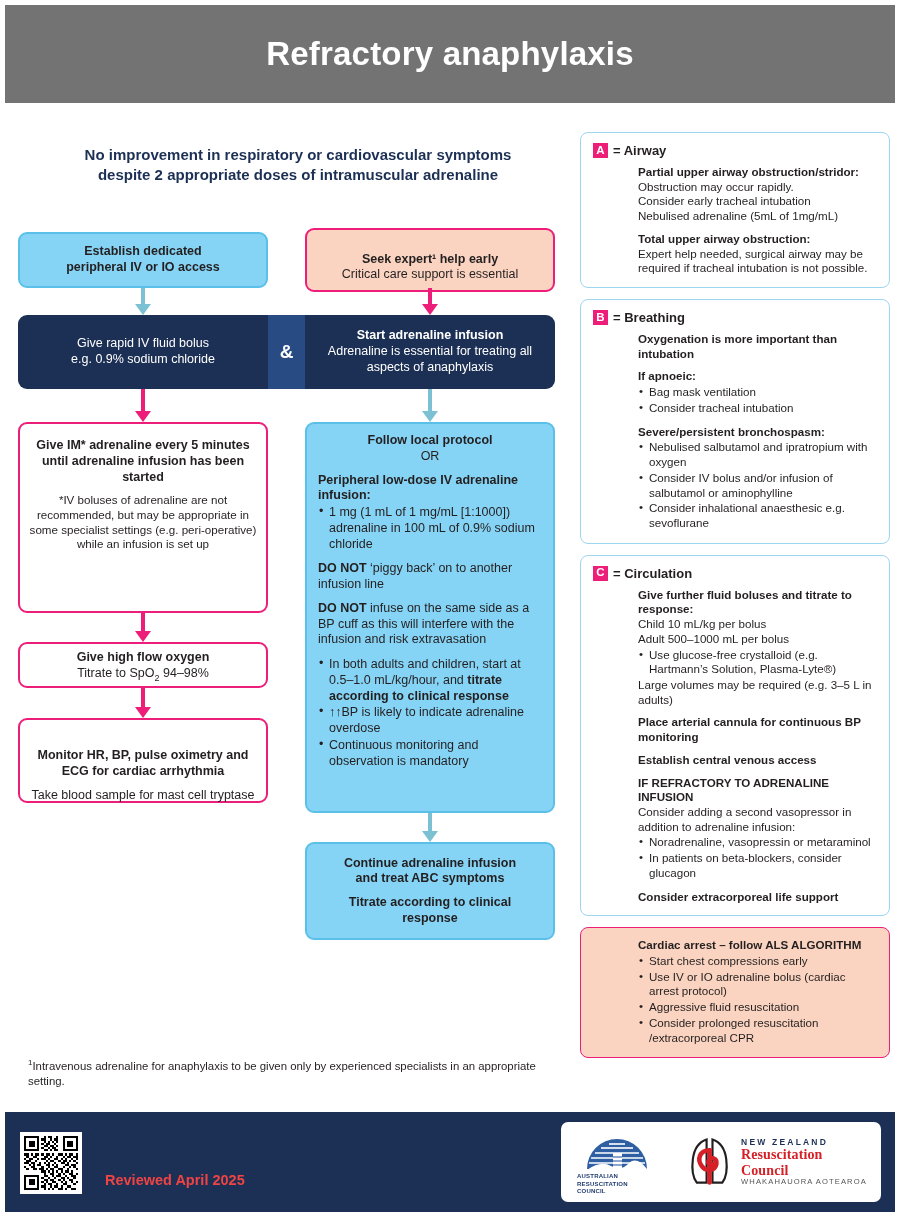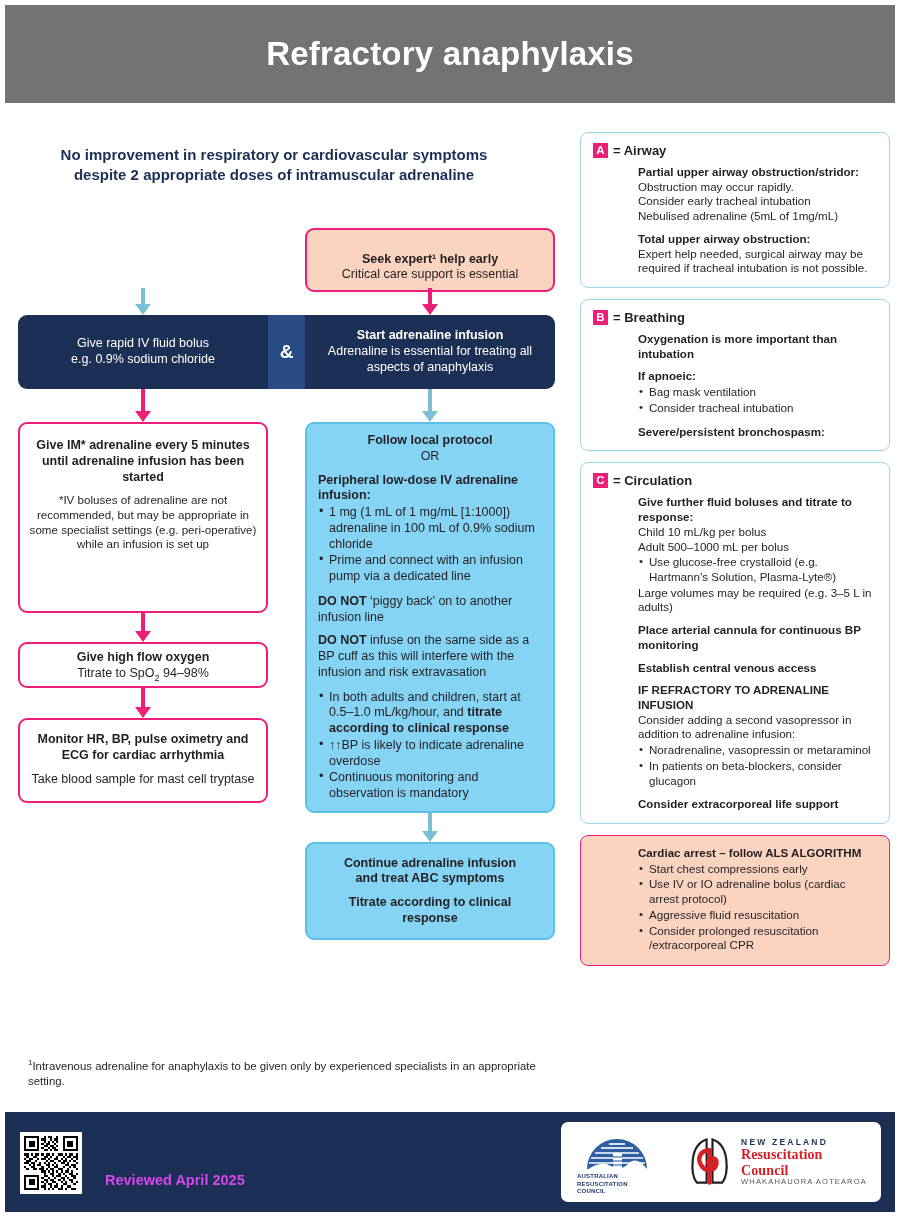--- a/index.html
+++ b/index.html
@@ -19,21 +19,21 @@
     display: flex; align-items: center; justify-content: center;
   }
   .header h1 {
     color: #ffffff; font-size: 33px; font-weight: bold; letter-spacing: .2px;
   }
 
   
   .flow { position: absolute; left: 0; top: 110px; width: 570px; height: 950px; }
 
   .intro {
-    position: absolute; left: 44px; top: 35px; width: 460px;
+    position: absolute; left: 68px; top: 35px; width: 460px;
     text-align: center; color: #1c2f54;
     font-size: 15px; font-weight: bold; line-height: 1.33;
   }
 
   .node { position: absolute; border-radius: 9px; }
   .node .inner { padding: 7px 9px; text-align: center; }
 
   .blue  { background: #86d4f5; border: 2px solid #5bc0e8; }
   .pinkf { background: #fad4c0; border: 2px solid #ec1e79; }
   .pinko { background: #ffffff; border: 2px solid #ec1e79; }
@@ -122,21 +122,21 @@
 
   
   .footer {
     position: absolute; left: 5px; top: 1112px; width: 890px; height: 100px;
     background: #1c2f54;
   }
   .qr { position: absolute; left: 15px; top: 20px; width: 62px; height: 62px; background:#fff; }
   .qr svg { display:block; }
   .reviewed {
     position: absolute; left: 100px; top: 60px;
-    color: #d946ef; font-size: 14.5px; font-weight: bold;
+    color: #ef4444; font-size: 14.5px; font-weight: bold;
   }
   .logos {
     position: absolute; right: 14px; top: 10px; width: 320px; height: 80px;
     background: #ffffff; border-radius: 7px;
     display: flex; align-items: center; padding: 0 10px; gap: 22px;
   }
   .logo-arc { width: 92px; height: 66px; position: relative; }
   .logo-arc .arclbl {
     position:absolute; left:6px; bottom:-1px; font-size:6px; font-weight:bold;
     color:#1f3a6e; line-height:1.28; letter-spacing:.2px;
@@ -156,20 +156,26 @@
 <div class="page">
 
   <div class="header">
     <h1>Refractory anaphylaxis</h1>
   </div>
 
   <div class="flow">
 
     <div class="intro">No improvement in respiratory or cardiovascular symptoms despite 2 appropriate doses of intramuscular adrenaline</div>
 
+    <div class="node blue" id="n-iv">
+      <div class="inner">
+        <div class="t-b fs13">Establish dedicated</div>
+        <div class="t-b fs13">peripheral IV or IO access</div>
+      </div>
+    </div>
 
     <div class="node pinkf" id="n-seek">
       <div class="inner">
         <div class="t-b fs13">Seek expert¹ help early</div>
         <div class="t-n fs13">Critical care support is essential</div>
       </div>
     </div>
 
     <div class="arrow a-teal" id="ar1">
       <div class="stem" style="height:17px"></div>
@@ -224,36 +230,35 @@
         <div class="t-n fs13"><span>Titrate to SpO</span><sub>2</sub><span> 94–98%</span></div>
       </div>
     </div>
 
     <div class="arrow a-pink" id="ar6">
       <div class="stem" style="height:20px"></div>
         <div class="head"></div>
     </div>
 
     <div class="node pinko" id="n-mon">
-      <div class="inner" style="padding-top:12px">
+      <div class="inner" style="padding-top:28px">
         <div class="t-b fs13">Monitor HR, BP, pulse oximetry and ECG for cardiac arrhythmia</div>
         <span class="sp"></span>
         <div class="t-n fs13">Take blood sample for mast cell tryptase</div>
       </div>
     </div>
 
     <div class="node blue" id="n-proto">
       <div class="inner">
         <div class="ctr t-b fs13">Follow local protocol</div>
         <div class="ctr t-n fs13">OR</div>
         <span class="sp"></span>
         <div class="t-b fs13">Peripheral low-dose IV adrenaline infusion:</div>
         <ul class="bl fs13">
           <li>1 mg (1 mL of 1 mg/mL [1:1000]) adrenaline in 100 mL of 0.9% sodium chloride</li>
-          <li>Prime and connect with an infusion pump via a dedicated line</li>
         </ul>
         <span class="sp"></span>
         <div class="fs13"><b>DO NOT</b><span> ‘piggy back’ on to another infusion line</span></div>
         <span class="sp"></span>
         <div class="fs13"><b>DO NOT</b><span> infuse on the same side as a BP cuff as this will interfere with the infusion and risk extravasation</span></div>
         <span class="sp"></span>
         <ul class="bl fs13">
           <li><span>In both adults and children, start at 0.5–1.0 mL/kg/hour, and </span><b>titrate according to clinical response</b></li>
           <li>↑↑BP is likely to indicate adrenaline overdose</li>
           <li>Continuous monitoring and observation is mandatory</li>
@@ -303,20 +308,25 @@
       <div class="body">
         <b>Oxygenation is more important than intubation</b>
         <span class="sp"></span>
         <b>If apnoeic:</b>
         <ul class="bl">
           <li>Bag mask ventilation</li>
           <li>Consider tracheal intubation</li>
         </ul>
         <span class="sp"></span>
         <b>Severe/persistent bronchospasm:</b>
+        <ul class="bl">
+          <li>Nebulised salbutamol and ipratropium with oxygen</li>
+          <li>Consider IV bolus and/or infusion of salbutamol or aminophylline</li>
+          <li>Consider inhalational anaesthesic e.g. sevoflurane</li>
+        </ul>
       </div>
     </div>
 
     <div class="panel p-blue">
       <div class="hd">
         <span class="badge">C</span>
         <span class="hdtxt">= Circulation</span>
       </div>
       <div class="body">
         <b>Give further fluid boluses and titrate to response:</b>

